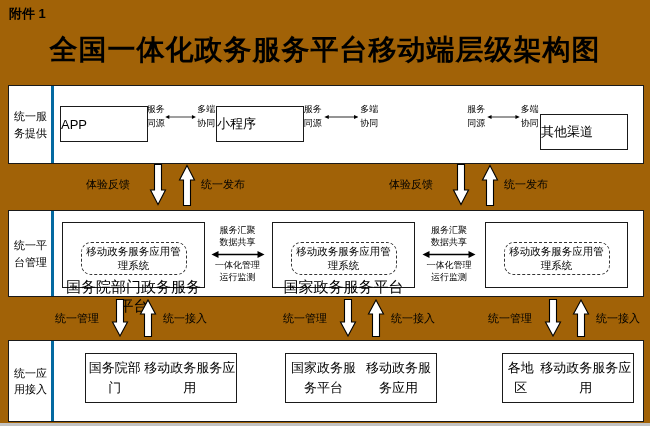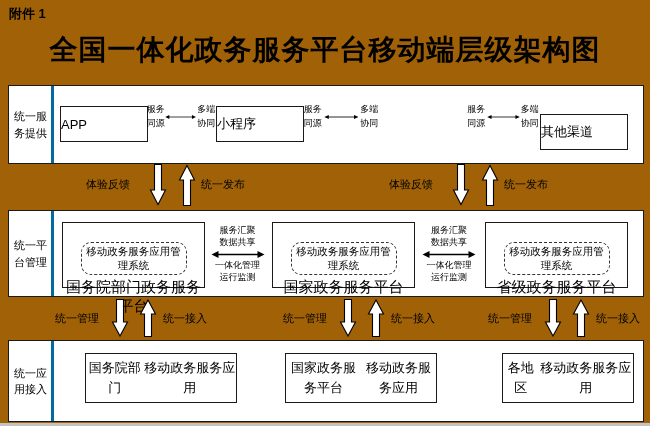--- a/index.html
+++ b/index.html
@@ -110,21 +110,20 @@
   <div class="pnode" style="left:272px;top:222px;width:141px;height:64px">
     <div class="sysbox">
       <span>移动政务服务应用管理系统</span>
     </div>
     <div class="pname">国家政务服务平台</div>
   </div>
   <div class="pnode" style="left:485px;top:222px;width:141px;height:64px">
     <div class="sysbox">
       <span>移动政务服务应用管理系统</span>
     </div>
-    <div class="pname">省级政务服务平台</div>
   </div>
 
   <div class="link" style="left:203px;top:225px;width:69px">
     <span>服务汇聚</span>
     <span>数据共享</span>
     <svg width="54" height="9" viewBox="0 0 54 9">
       <line x1="6" y1="4.5" x2="48" y2="4.5" stroke="#000" stroke-width="1.3"></line>
       <polygon points="0.5,4.5 7.5,1 7.5,8" fill="#000"></polygon>
         <polygon points="53.5,4.5 46.5,1 46.5,8" fill="#000"></polygon>
     </svg>

